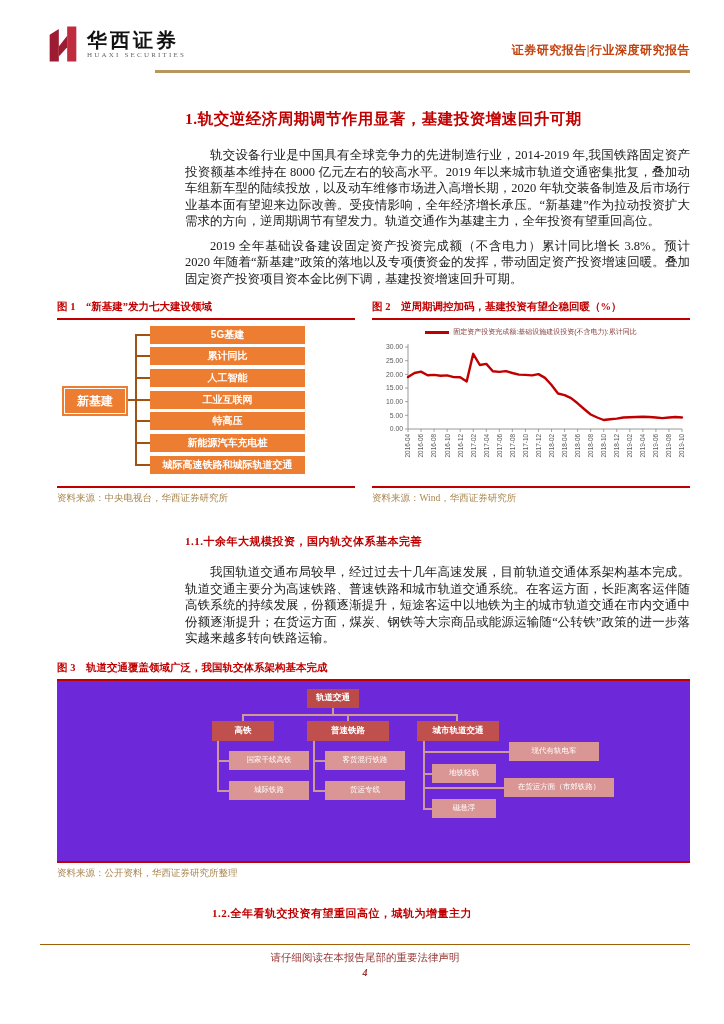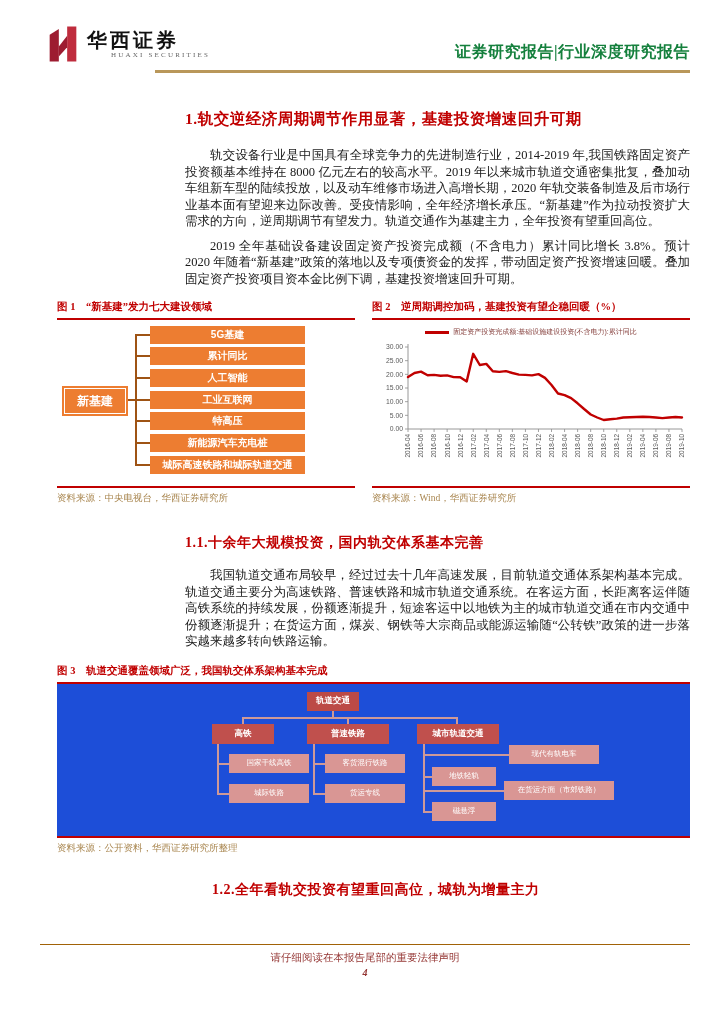--- a/index.html
+++ b/index.html
@@ -3,28 +3,28 @@
 <meta charset="utf-8">
 <style>
   html,body { margin:0; padding:0; background:#e8e8e8; }
   .page { position:relative; width:724px; height:1024px; background:#ffffff; margin:0 auto;
           font-family:"Liberation Serif", serif; color:#1a1a1a; overflow:hidden; }
 
   
   .header { position:absolute; top:26px; left:48px; right:34px; height:46px; }
   .logo-row { display:flex; align-items:center; gap:9px; }
   .logo-text .cn { font-size:20px; font-weight:bold; letter-spacing:3px; color:#111; line-height:22px; }
-  .logo-text .en { font-size:7px; color:#666; letter-spacing:2.2px; line-height:9px;margin-left:24px; }
-  .header-meta { position:absolute; right:0; top:16px; color:#15803d; font-size:16px; font-weight:bold; letter-spacing:0.5px; }
+  .logo-text .en { font-size:7px; color:#666; letter-spacing:2.2px; line-height:9px; }
+  .header-meta { position:absolute; right:0; top:16px; color:#c2410c; font-size:12px; font-weight:bold; letter-spacing:0.5px; }
   .header-rule { position:absolute; top:70px; left:155px; right:34px; height:3px; background:#b9975a; }
 
   
   .main { position:absolute; top:96px; left:57px; width:633px; }
   .h1 { margin:13px 0 0 128px; color:#c00000; font-size:15.5px; font-weight:bold; letter-spacing:0.5px; }
-  .h2 { margin:0 0 0 128px; color:#c00000; font-size:14px; font-weight:bold; letter-spacing:0.5px; }
+  .h2 { margin:0 0 0 128px; color:#c00000; font-size:11px; font-weight:bold; letter-spacing:0.5px; }
   .para { margin:0 0 0 128px; width:505px; font-size:12.5px; line-height:16.5px; text-align:justify; text-indent:2em; }
   .para b { font-weight:normal; }
 
   
   .fig-row { display:flex; gap:17px; margin-top:13px; }
   .fig-col1 { width:298px; }
   .fig-col2 { width:318px; }
   .fig-caption { color:#c00000; font-size:10.5px; font-weight:bold; padding-bottom:4px; }
   .cap-rule { height:2px; background:#c00000; }
   .fig-body { height:166px; position:relative; }
@@ -42,21 +42,21 @@
   .f1-stub { position:absolute; left:78px; width:15px; height:2px; background:#9e5314; }
   .f1-rootstub { position:absolute; left:71px; top:79px; width:8px; height:2px; background:#9e5314; }
 
   
   .legend { display:flex; align-items:center; justify-content:center; gap:4px; padding-top:5px; height:14px; }
   .legend-line { width:24px; height:3px; background:#c00000; }
   .legend-label { font-size:7px; color:#833c39; font-family:"Liberation Sans", sans-serif; }
 
   
   .fig3-caption { margin-top:14px; color:#c00000; font-size:10.5px; font-weight:bold; padding-bottom:4px; }
-  .fig3-body { position:relative; height:152px; background:#1d4ed8; }
+  .fig3-body { position:relative; height:180px; background:#6d28d9; }
   .f3-box { position:absolute; color:#fff; font-family:"Liberation Sans", sans-serif;
             display:flex; align-items:center; justify-content:center; text-align:center; }
   .f3-root { background:#bc4a46; font-size:8.5px; font-weight:bold; }
   .f3-head { background:#c0504d; font-size:8.5px; font-weight:bold; }
   .f3-child { background:#d99694; font-size:7.5px; }
   .f3-line { position:absolute; background:#cf9997; }
 
   
   .footer { position:absolute; left:40px; right:34px; top:944px; border-top:1px solid #a16207; text-align:center; }
   .footer-disclaimer { margin-top:6px; color:#953735; font-size:10.5px; }

